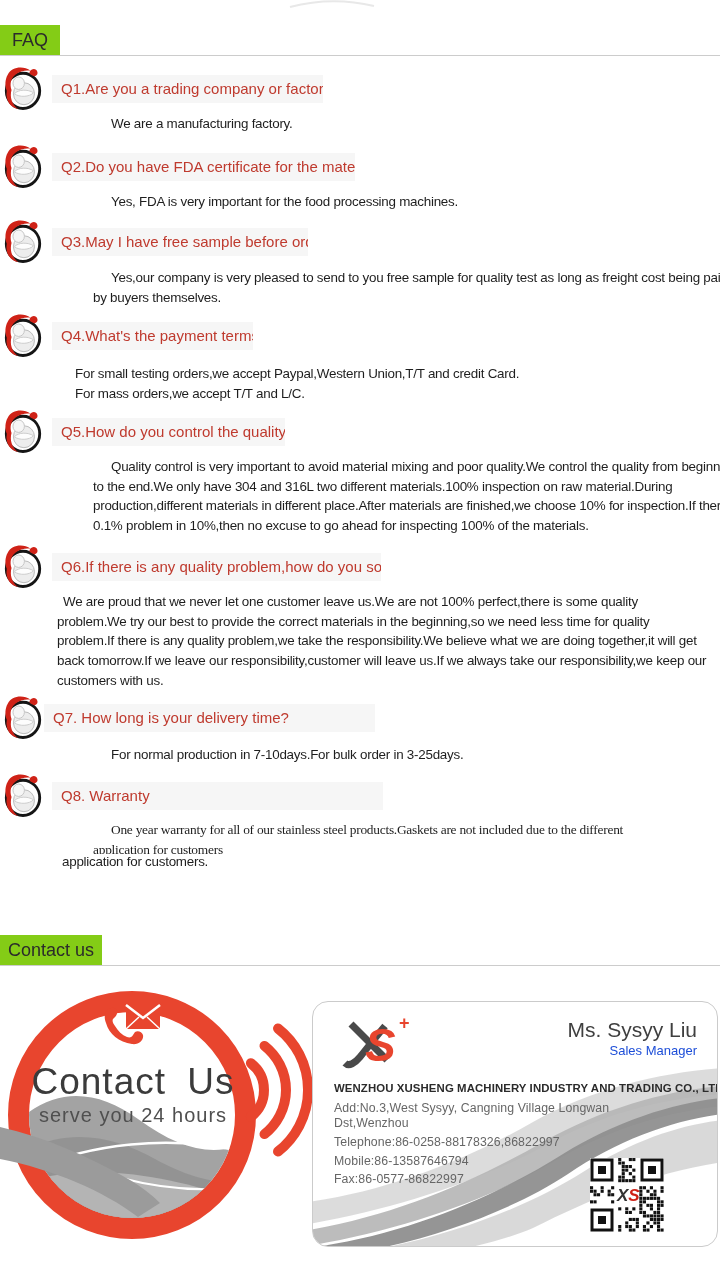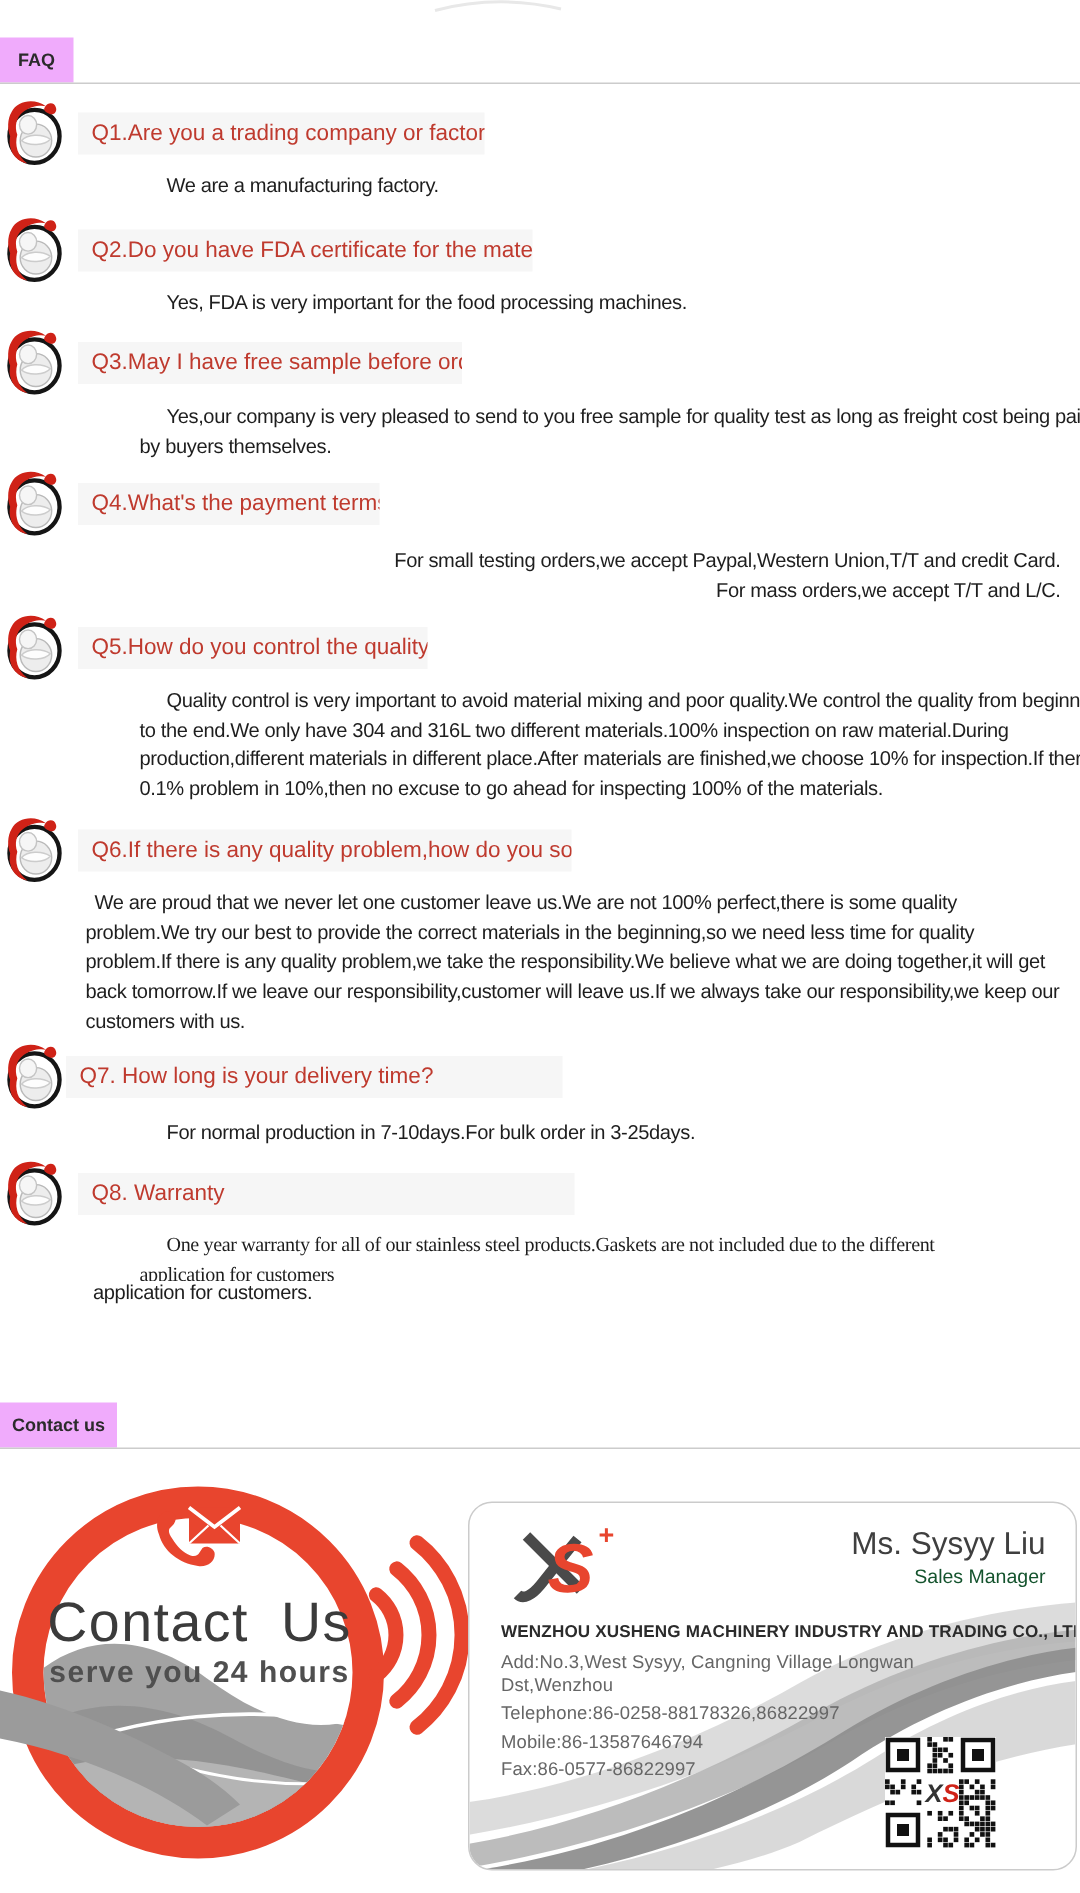--- a/index.html
+++ b/index.html
@@ -1,34 +1,34 @@
 <!DOCTYPE html>
 <html><head>
 <meta charset="utf-8">
 <style>
   html,body{margin:0;padding:0;}
   body{width:720px;height:1262px;position:relative;overflow:hidden;background:#fff;
        font-family:"Liberation Sans","DejaVu Sans",sans-serif;}
   .abs{position:absolute;}
-  .tab{background:#f0abfc;color:#2b2b2b;font-size:12px;height:30px;line-height:30px;padding:0 12px;font-weight:bold;}
+  .tab{background:#84cc16;color:#2b2b2b;font-size:18px;height:30px;line-height:30px;padding:0 12px;}
   .divider{height:1px;background:#ccc;width:720px;left:0;}
   .qbar{background:#f6f6f6;color:#bf3a2e;font-size:15px;height:28px;line-height:28px;padding-left:9px;white-space:nowrap;overflow:hidden;}
   .ans{color:#1e1e1e;font-size:13.4px;line-height:19.7px;letter-spacing:-0.25px;white-space:pre-line;width:650px;left:57px;}
   .ind{text-indent:18px;margin-left:36px;}
   .ind6{text-indent:6px;}
-  .pad18{padding-left:18px;width:632px;text-align:right;}
+  .pad18{padding-left:18px;width:632px;}
   .clip8{height:34px;overflow:hidden;font-family:Liberation Serif, serif;}
   .faq-ico{left:2px;width:42px;height:46px;}
   .badge-title{left:30px;width:206px;text-align:center;font-size:37px;color:#3b3b3b;letter-spacing:1px;word-spacing:10px;}
-  .badge-sub{left:30px;width:206px;text-align:center;font-size:20px;color:#4f4f4f;letter-spacing:1px;font-weight:bold;}
+  .badge-sub{left:30px;width:206px;text-align:center;font-size:20px;color:#4f4f4f;letter-spacing:1px;}
   .card{left:312px;top:26px;width:404px;height:244px;background:#fff;border:1.5px solid #cbcbcb;
         border-radius:16px;overflow:hidden;}
   .card-name{right:20px;top:16px;text-align:right;}
   .card-name .nm{font-size:21px;color:#3f3f3f;}
-  .card-name .rl{font-size:13px;color:#14532d;margin-top:1px;text-align:right;}
+  .card-name .rl{font-size:13px;color:#1d4ed8;margin-top:1px;text-align:right;}
   .card-co{left:21px;top:80px;font-size:11.4px;font-weight:bold;color:#2b2b2b;letter-spacing:0.1px;white-space:nowrap;}
   .card-line{left:21px;color:#666;font-size:12.3px;line-height:15px;letter-spacing:0.1px;}
   .z1{z-index:2;}
 </style>
 </head>
 <body>
 
 <svg width="0" height="0" style="position:absolute">
   <defs>
     <symbol id="faq-logo" viewBox="0 0 44 48">

